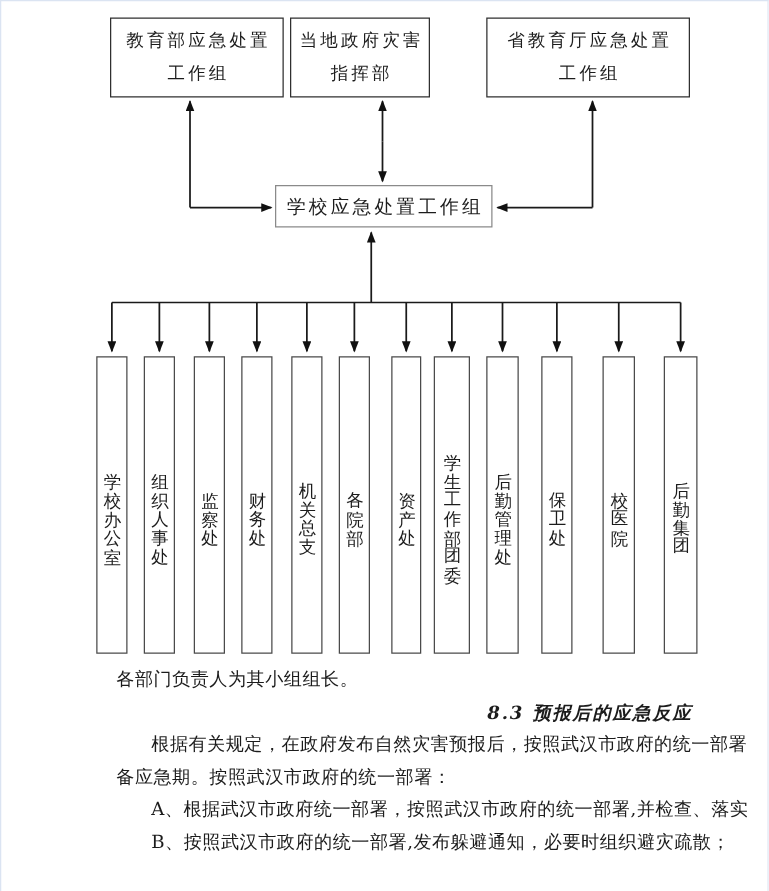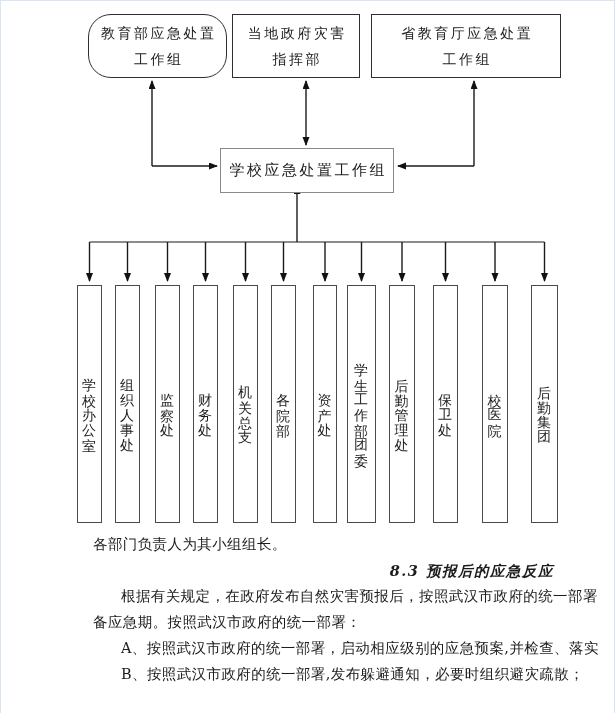--- a/index.html
+++ b/index.html
@@ -23,21 +23,21 @@
   .diagram{position:absolute;left:0;top:0;width:615px;height:530px;}
   .connectors{position:absolute;left:0;top:0;}
   .connectors line{stroke:var(--line);}
   .topbox{
     position:absolute;box-sizing:border-box;border:1px solid var(--box-border);
     display:flex;flex-direction:column;align-items:center;justify-content:center;
     gap:9px;font-size:14px;letter-spacing:2.5px;line-height:1.15;background:#fff;
   }
   .topbox span{white-space:nowrap;text-indent:2.5px;}
   .centerbox{
-    position:absolute;left:219px;top:147px;width:174px;height:45px;
+    position:absolute;left:219px;top:147px;width:174px;height:34px;
     box-sizing:border-box;border:1px solid var(--center-box-border);
     display:flex;align-items:center;justify-content:center;
     font-size:15px;letter-spacing:2.5px;text-indent:2.5px;background:#fff;
   }
   .dept{
     position:absolute;top:284px;height:238px;box-sizing:border-box;
     border:1px solid #4a4a4a;background:#fff;
     display:flex;align-items:center;justify-content:center;
   }
   .dept .vtxt{
@@ -83,29 +83,29 @@
       <line x1="244.5" y1="241" x2="244.5" y2="280" stroke-width="1.4" marker-end="url(#ah)"></line>
       <line x1="282.5" y1="241" x2="282.5" y2="280" stroke-width="1.4" marker-end="url(#ah)"></line>
       <line x1="324" y1="241" x2="324" y2="280" stroke-width="1.4" marker-end="url(#ah)"></line>
       <line x1="360.5" y1="241" x2="360.5" y2="280" stroke-width="1.4" marker-end="url(#ah)"></line>
       <line x1="401" y1="241" x2="401" y2="280" stroke-width="1.4" marker-end="url(#ah)"></line>
       <line x1="444.5" y1="241" x2="444.5" y2="280" stroke-width="1.4" marker-end="url(#ah)"></line>
       <line x1="494" y1="241" x2="494" y2="280" stroke-width="1.4" marker-end="url(#ah)"></line>
       <line x1="543.5" y1="241" x2="543.5" y2="280" stroke-width="1.4" marker-end="url(#ah)"></line>
     </svg>
 
-    <div class="topbox" style="left:87px;top:13px;width:139px;height:64px;border-radius:23px;">
+    <div class="topbox" style="left:87px;top:13px;width:139px;height:64px;">
       <span>教育部应急处置</span>
       <span>工作组</span>
     </div>
-    <div class="topbox" style="left:231px;top:13px;width:128px;height:64px;text-align:center;">
+    <div class="topbox" style="left:231px;top:13px;width:112px;height:64px;text-align:center;">
       <span>当地政府灾害</span>
       <span>指挥部</span>
     </div>
-    <div class="topbox" style="left:370px;top:13px;width:190px;height:64px;">
+    <div class="topbox" style="left:388px;top:13px;width:163px;height:64px;">
       <span>省教育厅应急处置</span>
       <span>工作组</span>
     </div>
 
     <div class="centerbox">学校应急处置工作组</div>
 
     <div class="dept" style="left:76px;width:25px;">
         <span class="vtxt">学校办公室</span>
       </div>
     <div class="dept" style="left:114px;width:25px;">
@@ -141,17 +141,17 @@
     <div class="dept" style="left:530px;width:27px;">
         <span class="vtxt">后勤集团</span>
       </div>
   </div>
 
   <div class="bodytext">
     <div class="bline">各部门负责人为其小组组长。</div>
     <div class="bline indent kaiti">8.3 预报后的应急反应</div>
     <div class="bline indent">根据有关规定，在政府发布自然灾害预报后，按照武汉市政府的统一部署</div>
     <div class="bline">备应急期。按照武汉市政府的统一部署：</div>
-    <div class="bline indent">A、按照武汉市政府的统一部署，启动相应级别的应急预案,并检查、落实</div>
+    <div class="bline indent">A、根据武汉市政府统一部署，按照武汉市政府的统一部署,并检查、落实</div>
     <div class="bline indent">B、按照武汉市政府的统一部署,发布躲避通知，必要时组织避灾疏散；</div>
   </div>
 
 </div>
 
 </body></html>

